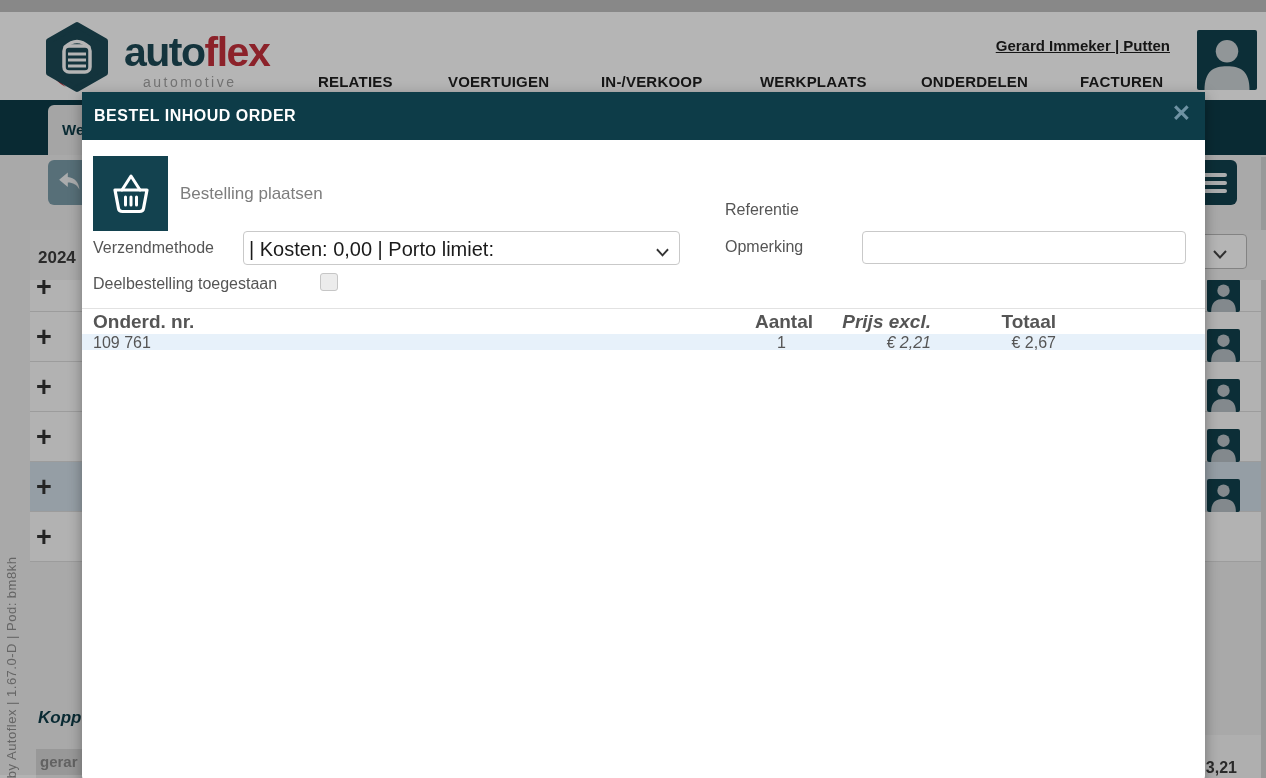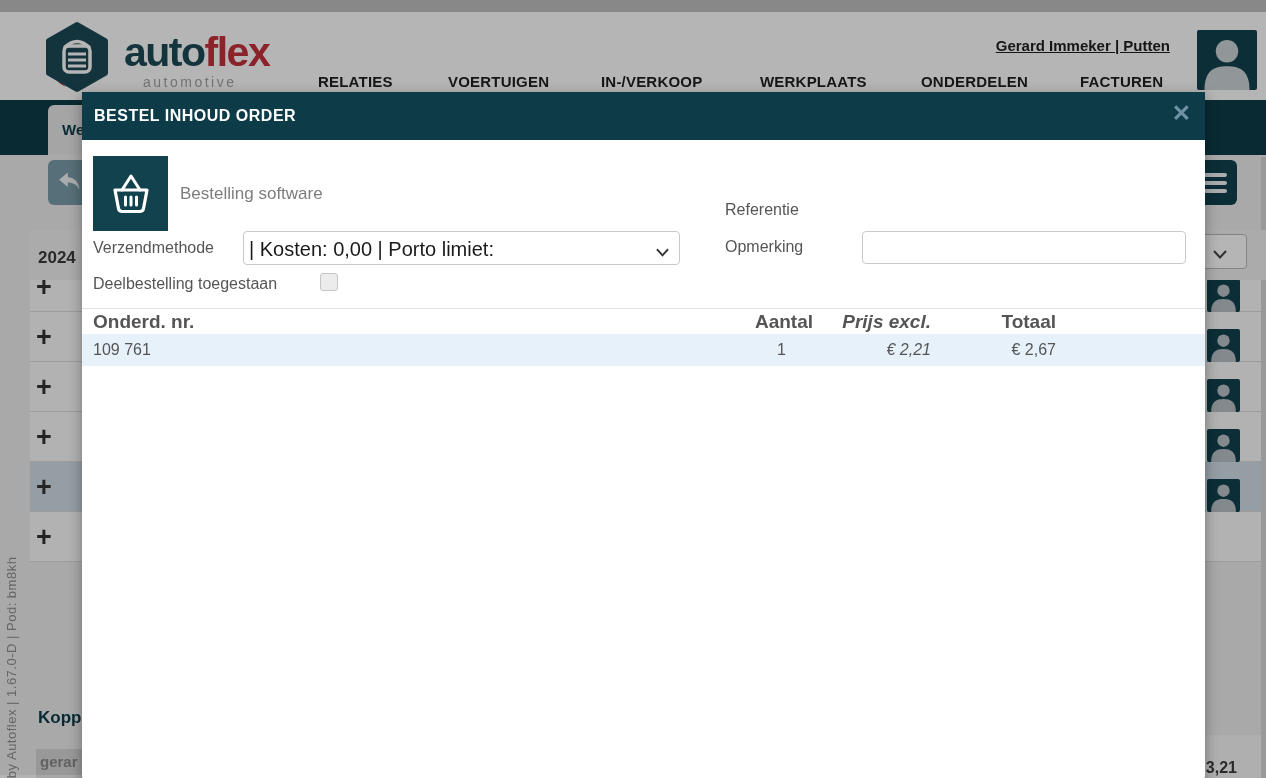--- a/index.html
+++ b/index.html
@@ -32,21 +32,21 @@
   .g-row { position:relative; height:50px; background:#fbfbfb; border-bottom:1px solid #dcdcdc; }
   .g-row.selected { background:#d2dfe9; }
   .plus { position:absolute; left:6px; top:50%; transform:translateY(-50%); font-size:27px; font-weight:bold; color:#333; line-height:1; cursor:pointer; }
   .person { position:absolute; right:22px; top:17px; width:33px; height:33px; background:#12414e; border-radius:2px; overflow:hidden; cursor:pointer; }
 
   .order-strip { position:absolute; left:30px; top:218px; width:1236px; height:50px; background:#f1f1f1; z-index:2; }
   .order-no { position:absolute; left:8px; bottom:12px; font-size:17px; font-weight:bold; color:#3c3c3c; }
   .bg-select { position:absolute; left:1120px; top:4px; width:97px; height:35px; background:#fff; border:1px solid #b9b9b9; border-radius:4px; }
   .bg-select .chev { position:absolute; left:62px; top:10px; }
 
-  .kopp-title { position:absolute; left:38px; top:696px; font-size:17px; font-weight:bold; color:#0d3c48; }
+  .kopp-title { position:absolute; left:38px; top:696px; font-size:17px; font-weight:bold; color:#0d3c48;font-style:italic; }
   .gerar-bar { position:absolute; left:36px; top:737px; width:600px; height:26px; background:#d6d6d6; font-size:15px; font-weight:bold; color:#8a8a8a; padding:4px 0 0 4px; }
   .bottom-row { position:absolute; left:0; top:763px; width:1266px; height:15px; background:#fdfdfd; }
   .bottom-seg { position:absolute; top:0; height:15px; background:#ececec; }
   .bdiv { position:absolute; top:0; width:1px; height:15px; background:#c9c9c9; }
   .total-box { position:absolute; left:1165px; top:723px; width:101px; height:55px; background:#f7f7f7; }
   .total-val { position:absolute; right:29px; top:747px; font-size:16px; font-weight:bold; color:#3c3c3c; }
   .scroll-strip { position:absolute; left:1261px; top:145px; width:5px; height:633px; background:#d8d8d8; }
 
   .watermark { position:absolute; left:4px; top:440px; height:338px; writing-mode:vertical-rl; transform:rotate(180deg); font-size:13px; color:#8f8f8f; letter-spacing:.5px; white-space:nowrap; overflow:hidden; }
 
@@ -62,21 +62,21 @@
 
   .fld-label { position:absolute; font-size:16px; color:#555; }
   .m-input { position:absolute; height:33px; background:#fff; border:1px solid #c9c9c9; border-radius:4px; font-family:"Liberation Sans",sans-serif; font-size:16px; color:#222; padding:0 8px; outline:none; }
   .m-select { position:absolute; left:161px; top:139px; width:437px; height:34px; background:#fff; border:1px solid #c9c9c9; border-radius:4px; }
   .m-select .sel-text { position:absolute; left:5px; top:6px; font-size:20px; color:#1a1a1a; white-space:nowrap; }
   .m-select .chev { position:absolute; right:10px; top:11px; }
   .checkbox { position:absolute; left:238px; top:181px; width:18px; height:18px; background:#ececec; border:1px solid #c6c6c6; border-radius:3px; cursor:pointer; }
 
   .m-table { position:absolute; left:0; top:216px; width:100%; }
   .t-head { display:flex; height:26px; border-top:1px solid #e2e2e2; align-items:center; font-size:19px; font-weight:bold; color:#555; }
-  .t-row { display:flex; height:32px; background:#e7f1fa; align-items:center; font-size:16px; color:#555; }
+  .t-row { display:flex; height:16px; background:#e7f1fa; font-size:16px; color:#555; }
   .c1 { width:620px; padding-left:11px; text-align:left; }
   .c2 { width:111px; text-align:right; }
   .c3 { width:118px; text-align:right;font-style:italic; }
   .c4 { width:125px; text-align:right; }
   .pad-extra { padding-right:27px; }
 </style>
 </head>
 <body>
 
 <div class="stage">
@@ -210,21 +210,21 @@
 
     <div class="basket-tile">
       <svg width="48" height="48" viewBox="0 0 48 48">
         <path d="M15 20 L24 6 L33 20" fill="none" stroke="#fff" stroke-width="3" stroke-linecap="round" stroke-linejoin="round"></path>
         <path d="M8 20 H40 L36.5 38.5 Q36 41.5 32.5 41.5 H15.5 Q12 41.5 11.5 38.5 Z" fill="none" stroke="#fff" stroke-width="3.2" stroke-linejoin="round"></path>
         <line x1="18.5" y1="27" x2="18.5" y2="35" stroke="#fff" stroke-width="3" stroke-linecap="round"></line>
         <line x1="24" y1="27" x2="24" y2="35" stroke="#fff" stroke-width="3" stroke-linecap="round"></line>
         <line x1="29.5" y1="27" x2="29.5" y2="35" stroke="#fff" stroke-width="3" stroke-linecap="round"></line>
       </svg>
     </div>
-    <div class="action-label">Bestelling software</div>
+    <div class="action-label">Bestelling plaatsen</div>
 
     <div class="fld-label" style="left:11px;top:147px">Verzendmethode</div>
     <div class="m-select">
       <span class="sel-text">| Kosten: 0,00 | Porto limiet:</span>
       <span class="chev"><svg width="13" height="9" viewBox="0 0 14 9">
             <polyline points="1,1 7,7.5 13,1" fill="none" stroke="#333" stroke-width="2"></polyline>
           </svg></span>
     </div>
 
     <div class="fld-label" style="left:11px;top:183px">Deelbestelling toegestaan</div>

